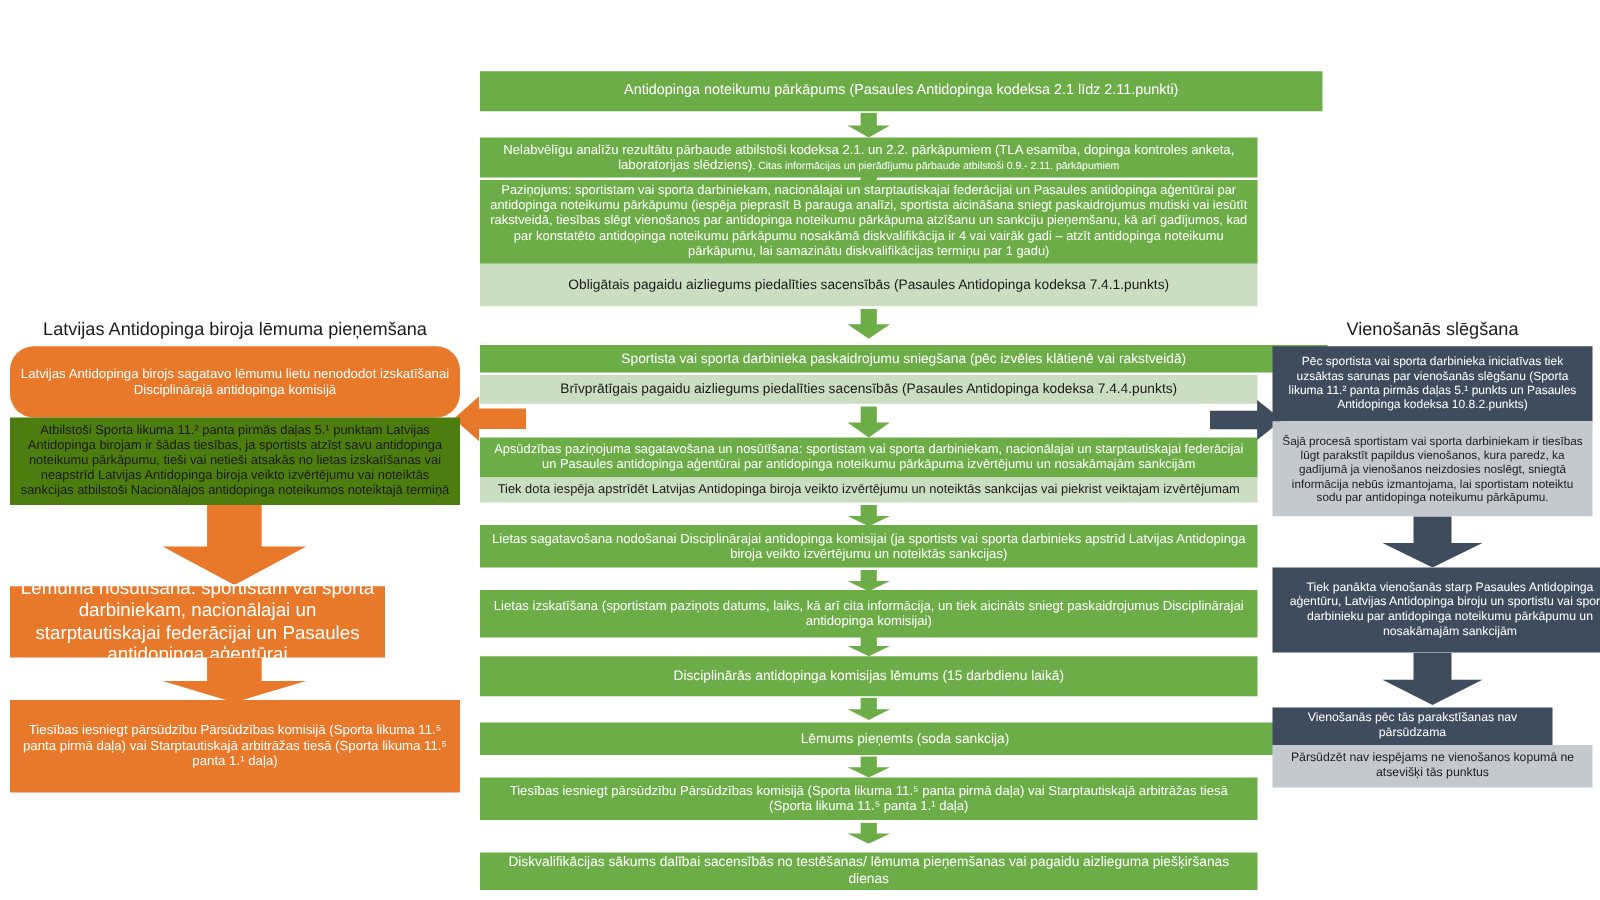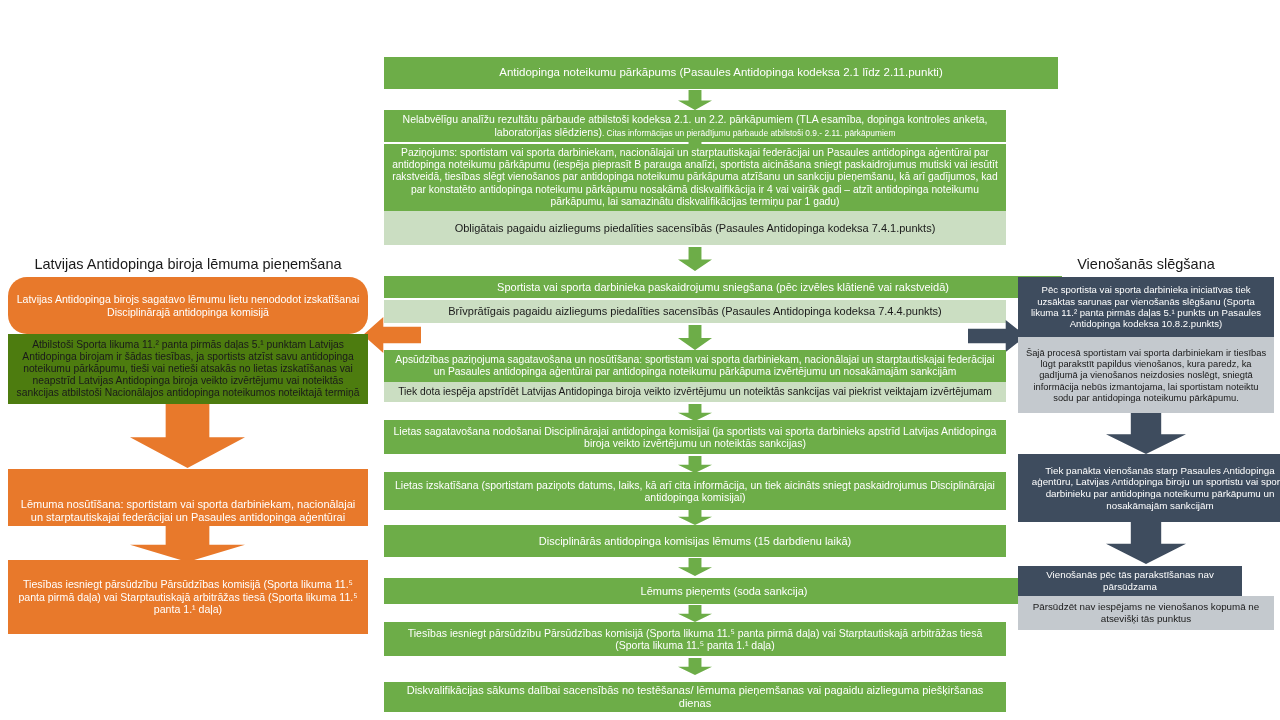--- a/index.html
+++ b/index.html
@@ -144,21 +144,21 @@
   <div class="node orange" style="left:8px; top:277px; width:360px; height:57px; font-size:10.6px;border-radius:19px;">
     <span class="txt">Latvijas Antidopinga birojs sagatavo lēmumu lietu nenododot izskatīšanai Disciplinārajā antidopinga komisijā</span>
   </div>
 
   <div class="node orange-lt" style="left:8px; top:334px; width:360px; height:70px; font-size:10.3px;">
     <span class="txt">Atbilstoši Sporta likuma 11.² panta pirmās daļas 5.¹ punktam Latvijas Antidopinga birojam ir šādas tiesības, ja sportists atzīst savu antidopinga noteikumu pārkāpumu, tieši vai netieši atsakās no lietas izskatīšanas vai neapstrīd Latvijas Antidopinga biroja veikto izvērtējumu vai noteiktās sankcijas atbilstoši Nacionālajos antidopinga noteikumos noteiktajā termiņā</span>
   </div>
 
   <div class="arrow arrow-down ar-orange" style="left:130px; top:404px; width:115px; height:64px;"></div>
 
-  <div class="node orange" style="left:8px; top:469px; width:360px; height:57px; font-size:11px;align-items:flex-end;">
+  <div class="node orange" style="left:8px; top:469px; width:300px; height:57px; font-size:15px;">
     <span class="txt">Lēmuma nosūtīšana: sportistam vai sporta darbiniekam, nacionālajai un starptautiskajai federācijai un Pasaules antidopinga aģentūrai</span>
   </div>
 
   <div class="arrow arrow-down ar-orange" style="left:130px; top:526px; width:115px; height:36px;"></div>
 
   <div class="node orange" style="left:8px; top:560px; width:360px; height:74px; font-size:10.6px;">
     <span class="txt">Tiesības iesniegt pārsūdzību Pārsūdzības komisijā (Sporta likuma 11.⁵ panta pirmā daļa) vai Starptautiskajā arbitrāžas tiesā (Sporta likuma 11.⁵ panta 1.¹ daļa)</span>
   </div>
 
   <div class="node navy" style="left:1018px; top:277px; width:256px; height:60px; font-size:9.6px;">

